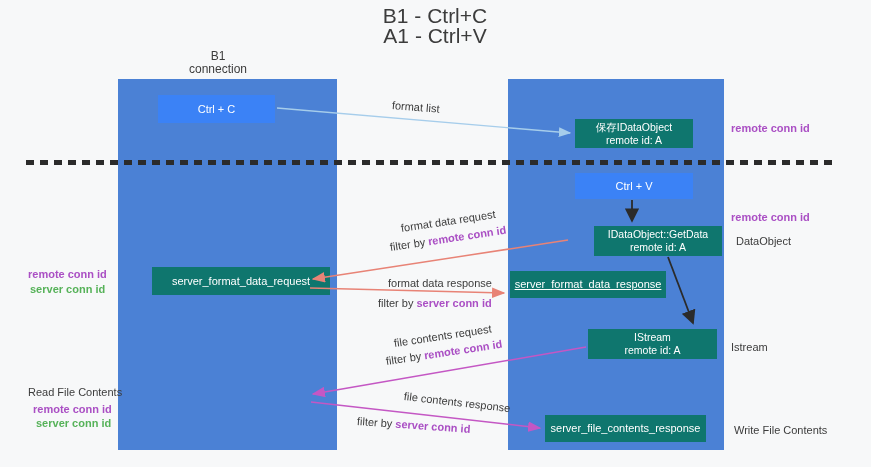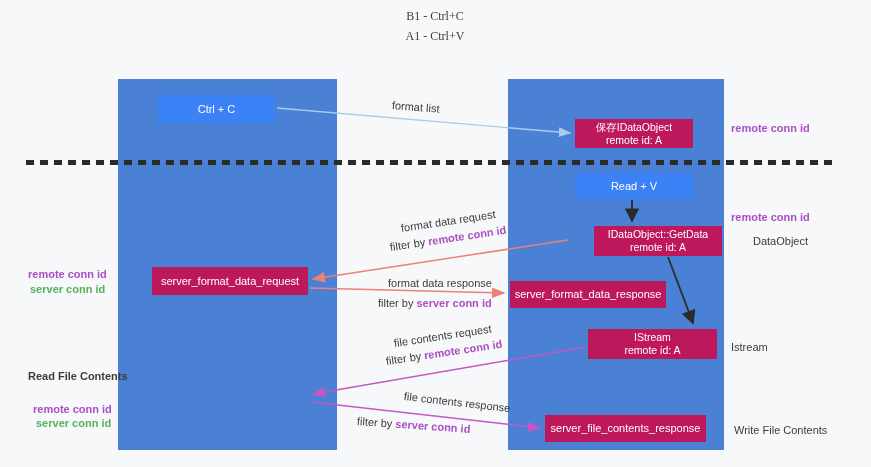--- a/index.html
+++ b/index.html
@@ -3,38 +3,38 @@
 <meta charset="utf-8">
 <style>
   html,body{margin:0;padding:0;background:#f7f8f9;}
   #canvas{
     position:relative;width:871px;height:467px;overflow:hidden;
     font-family:"Liberation Sans","DejaVu Sans",sans-serif;color:#3f3f3f;
     background:#f7f8f9;
   }
   .title{
     position:absolute;left:335px;top:6px;width:200px;text-align:center;
-    font-size:12px;line-height:20px;color:#3c3c3c;font-family:Liberation Serif, serif;
+    font-size:21px;line-height:20px;color:#3c3c3c;
   }
   .lane-header{
     position:absolute;width:120px;text-align:center;font-size:12px;line-height:13px;color:#3c3c3c;
   }
   .lane{
     position:absolute;top:79px;height:371px;background:#4b81d5;
   }
   .sep{
     position:absolute;left:26px;top:160px;width:806px;height:5px;
     background:repeating-linear-gradient(90deg,#2b2b2b 0 8px,transparent 8px 14px);
   }
   .box{
     position:absolute;display:flex;flex-direction:column;align-items:center;justify-content:center;
     color:#ffffff;text-align:center;font-size:11px;line-height:13px;
   }
   .green{background:#3b82f6;}
-  .orange{background:#be185d;}
+  .orange{background:#0f766e;}
   .two{font-size:10.5px;line-height:13px;}
   .alabel{
     position:absolute;font-size:11px;color:#3c3c3c;white-space:nowrap;transform-origin:left center;
   }
   .side{
     position:absolute;font-size:11px;color:#3c3c3c;white-space:nowrap;
   }
   .purple{color:#aa4fc4;font-weight:bold;}
   .greentx{color:#56b259;font-weight:bold;}
   .gap{margin-left:3px;}
@@ -43,49 +43,53 @@
 </head>
 <body>
 
 <div id="canvas">
 
   <div class="title">
     <div>B1 - Ctrl+C</div>
     <div>A1 - Ctrl+V</div>
   </div>
 
+  <div class="lane-header" style="left:158px;top:50px;">
+    <div>B1</div>
+    <div>connection</div>
+  </div>
 
   <div class="lane" style="left:118px;width:219px;"></div>
   <div class="lane" style="left:508px;width:216px;"></div>
 
   <div class="sep"></div>
 
   <div class="box green" style="left:158px;top:95px;width:117px;height:28px;">
     <div>Ctrl + C</div>
   </div>
 
   <div class="box orange two" style="left:575px;top:119px;width:118px;height:29px;">
     <div>保存IDataObject</div>
     <div>remote id: A</div>
   </div>
 
   <div class="box green" style="left:575px;top:173px;width:118px;height:26px;">
-    <div>Read + V</div>
+    <div>Ctrl + V</div>
   </div>
 
   <div class="box orange two" style="left:570px;top:226px;width:128px;height:30px;margin-left:24px;">
     <div>IDataObject::GetData</div>
     <div>remote id: A</div>
   </div>
 
-  <div class="box orange" style="left:152px;top:267px;width:156px;height:28px;">
+  <div class="box orange" style="left:152px;top:267px;width:178px;height:28px;">
     <div>server_format_data_request</div>
   </div>
 
-  <div class="box orange" style="left:510px;top:281px;width:156px;height:27px;">
+  <div class="box orange" style="left:510px;top:271px;width:156px;height:27px;text-decoration:underline;">
     <div>server_format_data_response</div>
   </div>
 
   <div class="box orange two" style="left:588px;top:329px;width:129px;height:30px;">
     <div>IStream</div>
     <div>remote id: A</div>
   </div>
 
 
   <div class="box orange" style="left:545px;top:415px;width:161px;height:27px;">
@@ -143,23 +147,23 @@
 
   <div class="alabel" style="left:404px;top:390px;transform:rotate(6.5deg);">
     <span>file contents response</span>
   </div>
   <div class="alabel" style="left:357px;top:415px;transform:rotate(4deg);">
     <span>filter by</span><span class="purple gap">server conn id</span>
   </div>
 
   <div class="side purple" style="left:731px;top:122px;">remote conn id</div>
   <div class="side purple" style="left:731px;top:211px;">remote conn id</div>
-  <div class="side" style="left:753px;top:235px;">DataObject</div>
+  <div class="side" style="left:736px;top:235px;">DataObject</div>
   <div class="side" style="left:731px;top:341px;">Istream</div>
   <div class="side" style="left:734px;top:424px;">Write File Contents</div>
 
   <div class="side purple" style="left:28px;top:268px;">remote conn id</div>
   <div class="side greentx" style="left:30px;top:283px;">server conn id</div>
-  <div class="side" style="left:28px;top:370px;font-weight:bold;">Read File Contents</div>
+  <div class="side" style="left:28px;top:386px;">Read File Contents</div>
   <div class="side purple" style="left:33px;top:403px;">remote conn id</div>
   <div class="side greentx" style="left:36px;top:417px;">server conn id</div>
 
 </div>
 
 </body></html>

